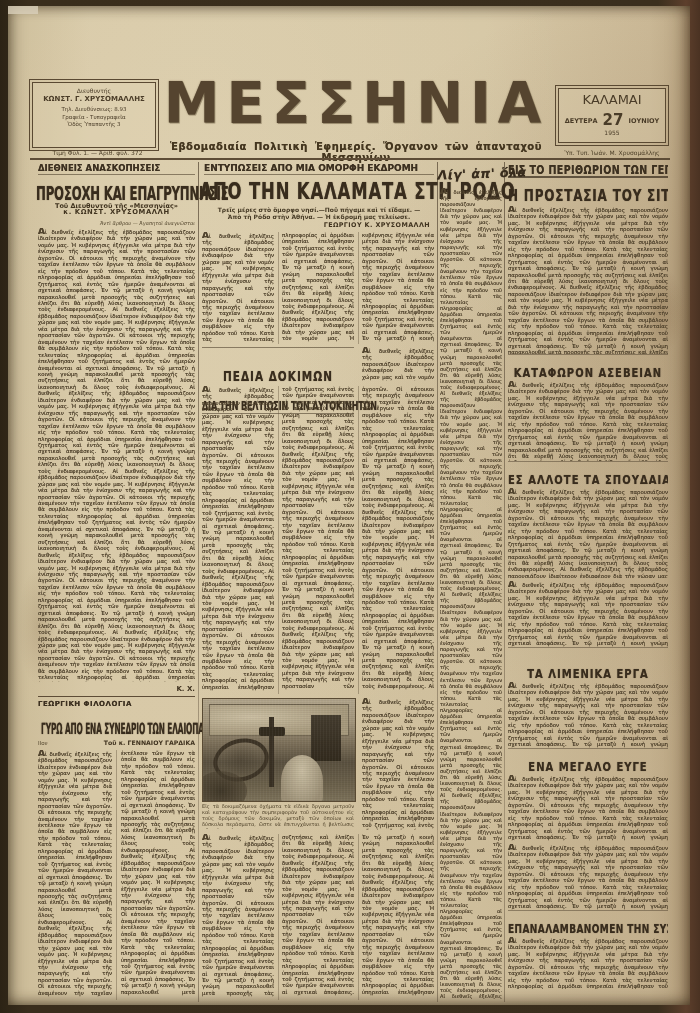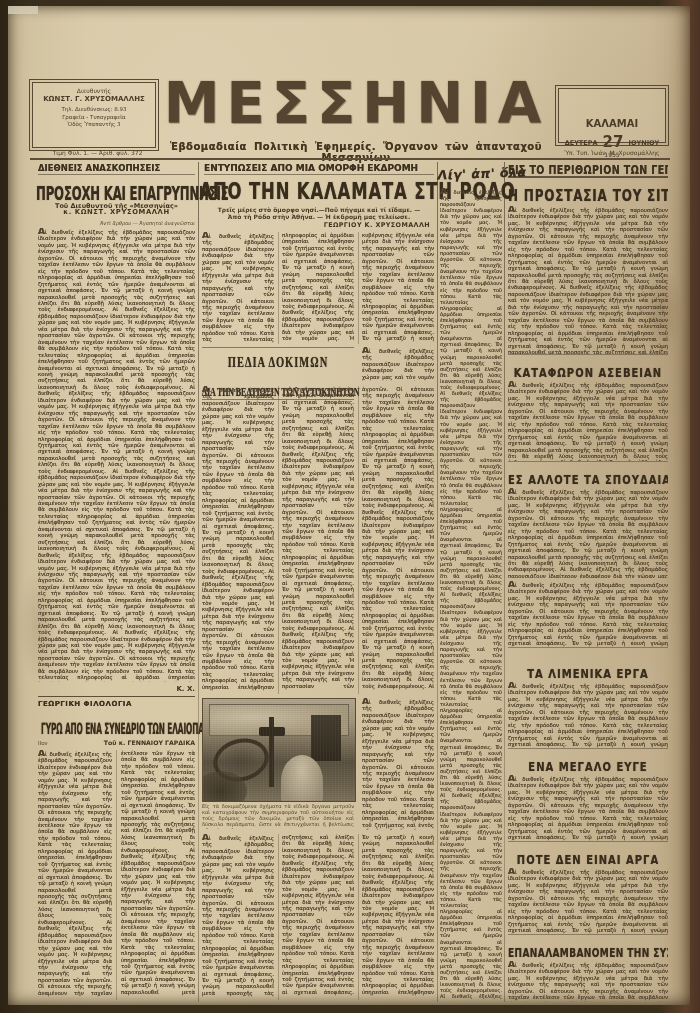--- a/index.html
+++ b/index.html
@@ -81,21 +81,21 @@
   <div style="font-size:5.5px;margin-top:3px;">Τηλ. Διευθύνσεως: 8.93</div>
   <div style="font-size:5.5px;margin-top:2px;">Γραφεῖα - Τυπογραφεῖα</div>
   <div style="font-size:5.5px;margin-top:1px;">Ὁδὸς Ὑπαπαντῆς 3</div>
 </div>
 <div class="abs tiny" style="left:30px;top:149px;width:135px;text-align:center;">Τιμὴ Φύλ. 1. — Ἀριθ. φύλ. 372</div>
 
 <div class="abs logo" style="left:160px;top:74px;width:392px;">ΜΕΣΣΗΝΙΑ</div>
 <div class="abs subtitle" style="left:160px;top:141px;width:392px;">Ἑβδομαδιαία Πολιτικὴ Ἐφημερίς. Ὄργανον τῶν ἁπανταχοῦ Μεσσηνίων</div>
 
 <div class="abs dbox" style="left:558px;top:88px;width:106px;height:50px;padding-top:3px;">
-  <div style="font-size:10px;font-weight:bold;margin-top:26px;">ΚΑΛΑΜΑΙ</div>
+  <div style="font-size:13px;font-weight:normal;">ΚΑΛΑΜΑΙ</div>
   <div style="margin-top:1px;">
     <span style="font-size:6.5px;font-weight:bold;">ΔΕΥΤΕΡΑ</span>
     <span style="font-size:15px;font-weight:bold;vertical-align:-2px;">27</span>
     <span style="font-size:6.5px;font-weight:bold;">ΙΟΥΝΙΟΥ</span>
   </div>
   <div style="font-size:6px;">1955</div>
 </div>
 <div class="abs tiny" style="left:552px;top:149px;width:120px;text-align:center;">Ὑπ. Τυπ. Ἰωάν. Μ. Χρυσομάλλης</div>
 
 <div class="hrule" style="left:30px;top:158px;width:640px;height:2px;"></div>
@@ -123,21 +123,21 @@
 <div class="abs fillt c2" style="left:38px;top:750px;width:157px;height:250px;">Αἱ διεθνεῖς ἐξελίξεις τῆς ἑβδομάδος παρουσιάζουν ἰδιαίτερον ἐνδιαφέρον διὰ τὴν χώραν μας καὶ τὸν νομόν μας. Ἡ κυβέρνησις ἐξήγγειλε νέα μέτρα διὰ τὴν ἐνίσχυσιν τῆς παραγωγῆς καὶ τὴν προστασίαν τῶν ἀγροτῶν. Οἱ κάτοικοι τῆς περιοχῆς ἀναμένουν τὴν ταχεῖαν ἐκτέλεσιν τῶν ἔργων τὰ ὁποῖα θὰ συμβάλουν εἰς τὴν πρόοδον τοῦ τόπου. Κατὰ τὰς τελευταίας πληροφορίας αἱ ἁρμόδιαι ὑπηρεσίαι ἐπελήφθησαν τοῦ ζητήματος καὶ ἐντὸς τῶν ἡμερῶν ἀναμένονται αἱ σχετικαὶ ἀποφάσεις. Ἐν τῷ μεταξὺ ἡ κοινὴ γνώμη παρακολουθεῖ μετὰ προσοχῆς τὰς συζητήσεις καὶ ἐλπίζει ὅτι θὰ εὑρεθῇ λύσις ἱκανοποιητικὴ δι ὅλους τοὺς ἐνδιαφερομένους. Αἱ διεθνεῖς ἐξελίξεις τῆς ἑβδομάδος παρουσιάζουν ἰδιαίτερον ἐνδιαφέρον διὰ τὴν χώραν μας καὶ τὸν νομόν μας. Ἡ κυβέρνησις ἐξήγγειλε νέα μέτρα διὰ τὴν ἐνίσχυσιν τῆς παραγωγῆς καὶ τὴν προστασίαν τῶν ἀγροτῶν. Οἱ κάτοικοι τῆς περιοχῆς ἀναμένουν τὴν ταχεῖαν ἐκτέλεσιν τῶν ἔργων τὰ ὁποῖα θὰ συμβάλουν εἰς τὴν πρόοδον τοῦ τόπου. Κατὰ τὰς τελευταίας πληροφορίας αἱ ἁρμόδιαι ὑπηρεσίαι ἐπελήφθησαν τοῦ ζητήματος καὶ ἐντὸς τῶν ἡμερῶν ἀναμένονται αἱ σχετικαὶ ἀποφάσεις. Ἐν τῷ μεταξὺ ἡ κοινὴ γνώμη παρακολουθεῖ μετὰ προσοχῆς τὰς συζητήσεις καὶ ἐλπίζει ὅτι θὰ εὑρεθῇ λύσις ἱκανοποιητικὴ δι ὅλους τοὺς ἐνδιαφερομένους. Αἱ διεθνεῖς ἐξελίξεις τῆς ἑβδομάδος παρουσιάζουν ἰδιαίτερον ἐνδιαφέρον διὰ τὴν χώραν μας καὶ τὸν νομόν μας. Ἡ κυβέρνησις ἐξήγγειλε νέα μέτρα διὰ τὴν ἐνίσχυσιν τῆς παραγωγῆς καὶ τὴν προστασίαν τῶν ἀγροτῶν. Οἱ κάτοικοι τῆς περιοχῆς ἀναμένουν τὴν ταχεῖαν ἐκτέλεσιν τῶν ἔργων τὰ ὁποῖα θὰ συμβάλουν εἰς τὴν πρόοδον τοῦ τόπου. Κατὰ τὰς τελευταίας πληροφορίας αἱ ἁρμόδιαι ὑπηρεσίαι ἐπελήφθησαν τοῦ ζητήματος καὶ ἐντὸς τῶν ἡμερῶν ἀναμένονται αἱ σχετικαὶ ἀποφάσεις. Ἐν τῷ μεταξὺ ἡ κοινὴ γνώμη παρακολουθεῖ μετὰ προσοχῆς τὰς συζητήσεις καὶ ἐλπίζει ὅτι θὰ εὑρεθῇ λύσις ἱκανοποιητικὴ δι ὅλους τοὺς ἐνδιαφερομένους. Αἱ διεθνεῖς ἐξελίξεις τῆς ἑβδομάδος παρουσιάζουν ἰδιαίτερον ἐνδιαφέρον διὰ τὴν χώραν μας καὶ τὸν νομόν μας. Ἡ κυβέρνησις ἐξήγγειλε νέα μέτρα διὰ τὴν ἐνίσχυσιν τῆς παραγωγῆς καὶ τὴν προστασίαν τῶν ἀγροτῶν. Οἱ κάτοικοι τῆς περιοχῆς ἀναμένουν τὴν ταχεῖαν ἐκτέλεσιν τῶν ἔργων τὰ ὁποῖα θὰ συμβάλουν εἰς τὴν πρόοδον τοῦ τόπου. Κατὰ τὰς τελευταίας πληροφορίας αἱ ἁρμόδιαι ὑπηρεσίαι ἐπελήφθησαν τοῦ ζητήματος καὶ ἐντὸς τῶν ἡμερῶν ἀναμένονται αἱ σχετικαὶ ἀποφάσεις. Ἐν τῷ μεταξὺ ἡ κοινὴ γνώμη παρακολουθεῖ μετὰ προσοχῆς τὰς συζητήσεις καὶ ἐλπίζει ὅτι θὰ εὑρεθῇ λύσις ἱκανοποιητικὴ δι ὅλους τοὺς ἐνδιαφερομένους.</div>
 
 <div class="abs kicker" style="left:204px;top:163px;width:230px;font-size:9px;border-bottom:1px solid rgba(80,66,46,.6);padding-bottom:1px;">ΕΝΤΥΠΩΣΕΙΣ ΑΠΟ ΜΙΑ ΟΜΟΡΦΗ ΕΚΔΡΟΜΗ</div>
 <div class="abs hd" style="left:204px;top:177px;width:230px;">
   <span class="cond" style="font-size:16px;transform:scale(1.03,1.45);letter-spacing:.8px;">ΑΠΟ ΤΗΝ ΚΑΛΑΜΑΤΑ ΣΤΗ ΡΟΔΟ</span>
 </div>
 <div class="abs" style="left:210px;top:206px;width:218px;font-size:6px;line-height:7px;font-weight:bold;text-align:center;color:#463a25;">Τρεῖς μέρες στὸ ὄμορφο νησί.—Ποῦ πήγαμε καὶ τί εἴδαμε. — Ἀπὸ τὴ Ρόδο στὴν Ἀθήνα. — Ἡ ἐκδρομή μας τελείωσε.</div>
 <div class="abs byline" style="left:260px;top:221px;width:170px;font-size:6.4px;text-align:right;letter-spacing:.4px;">ΓΕΩΡΓΙΟΥ Κ. ΧΡΥΣΟΜΑΛΛΗ</div>
 <div class="abs fillt c3" style="left:202px;top:232px;width:232px;height:112px;">Αἱ διεθνεῖς ἐξελίξεις τῆς ἑβδομάδος παρουσιάζουν ἰδιαίτερον ἐνδιαφέρον διὰ τὴν χώραν μας καὶ τὸν νομόν μας. Ἡ κυβέρνησις ἐξήγγειλε νέα μέτρα διὰ τὴν ἐνίσχυσιν τῆς παραγωγῆς καὶ τὴν προστασίαν τῶν ἀγροτῶν. Οἱ κάτοικοι τῆς περιοχῆς ἀναμένουν τὴν ταχεῖαν ἐκτέλεσιν τῶν ἔργων τὰ ὁποῖα θὰ συμβάλουν εἰς τὴν πρόοδον τοῦ τόπου. Κατὰ τὰς τελευταίας πληροφορίας αἱ ἁρμόδιαι ὑπηρεσίαι ἐπελήφθησαν τοῦ ζητήματος καὶ ἐντὸς τῶν ἡμερῶν ἀναμένονται αἱ σχετικαὶ ἀποφάσεις. Ἐν τῷ μεταξὺ ἡ κοινὴ γνώμη παρακολουθεῖ μετὰ προσοχῆς τὰς συζητήσεις καὶ ἐλπίζει ὅτι θὰ εὑρεθῇ λύσις ἱκανοποιητικὴ δι ὅλους τοὺς ἐνδιαφερομένους. Αἱ διεθνεῖς ἐξελίξεις τῆς ἑβδομάδος παρουσιάζουν ἰδιαίτερον ἐνδιαφέρον διὰ τὴν χώραν μας καὶ τὸν νομόν μας. Ἡ κυβέρνησις ἐξήγγειλε νέα μέτρα διὰ τὴν ἐνίσχυσιν τῆς παραγωγῆς καὶ τὴν προστασίαν τῶν ἀγροτῶν. Οἱ κάτοικοι τῆς περιοχῆς ἀναμένουν τὴν ταχεῖαν ἐκτέλεσιν τῶν ἔργων τὰ ὁποῖα θὰ συμβάλουν εἰς τὴν πρόοδον τοῦ τόπου. Κατὰ τὰς τελευταίας πληροφορίας αἱ ἁρμόδιαι ὑπηρεσίαι ἐπελήφθησαν τοῦ ζητήματος καὶ ἐντὸς τῶν ἡμερῶν ἀναμένονται αἱ σχετικαὶ ἀποφάσεις. Ἐν τῷ μεταξὺ ἡ κοινὴ γνώμη παρακολουθεῖ μετὰ προσοχῆς τὰς συζητήσεις καὶ ἐλπίζει ὅτι θὰ εὑρεθῇ λύσις ἱκανοποιητικὴ δι ὅλους τοὺς ἐνδιαφερομένους. Αἱ διεθνεῖς ἐξελίξεις τῆς ἑβδομάδος παρουσιάζουν ἰδιαίτερον ἐνδιαφέρον διὰ τὴν χώραν μας καὶ τὸν νομόν μας. Ἡ κυβέρνησις ἐξήγγειλε νέα μέτρα διὰ τὴν ἐνίσχυσιν τῆς παραγωγῆς καὶ τὴν προστασίαν τῶν ἀγροτῶν. Οἱ κάτοικοι τῆς περιοχῆς ἀναμένουν τὴν ταχεῖαν ἐκτέλεσιν τῶν ἔργων τὰ ὁποῖα θὰ συμβάλουν εἰς τὴν πρόοδον τοῦ τόπου. Κατὰ τὰς τελευταίας πληροφορίας αἱ ἁρμόδιαι ὑπηρεσίαι ἐπελήφθησαν τοῦ ζητήματος καὶ ἐντὸς τῶν ἡμερῶν ἀναμένονται αἱ σχετικαὶ ἀποφάσεις. Ἐν τῷ μεταξὺ ἡ κοινὴ γνώμη παρακολουθεῖ μετὰ προσοχῆς τὰς συζητήσεις καὶ ἐλπίζει ὅτι θὰ εὑρεθῇ λύσις ἱκανοποιητικὴ δι ὅλους τοὺς ἐνδιαφερομένους.</div>
 
-<div class="abs hd" style="left:202px;top:347px;width:152px;border-top:1px solid rgba(80,66,46,.6);border-bottom:1px solid rgba(80,66,46,.6);padding:2px 0 3px;font-family:Liberation Serif, serif;">
+<div class="abs hd" style="left:202px;top:347px;width:152px;border-top:1px solid rgba(80,66,46,.6);border-bottom:1px solid rgba(80,66,46,.6);padding:14px 0 3px;">
   <div><span class="cond" style="font-size:10.5px;transform:scale(1,1.35);letter-spacing:1px;">ΠΕΔΙΑ ΔΟΚΙΜΩΝ</span></div>
   <div style="margin-top:10px;"><span class="cond" style="font-size:8px;transform:scale(1,1.5);letter-spacing:-.1px;">ΔΙΑ ΤΗΝ ΒΕΛΤΙΩΣΙΝ ΤΩΝ ΑΥΤΟΚΙΝΗΤΩΝ</span></div>
 </div>
 <div class="abs fillt" style="left:362px;top:347px;width:72px;height:34px;">Αἱ διεθνεῖς ἐξελίξεις τῆς ἑβδομάδος παρουσιάζουν ἰδιαίτερον ἐνδιαφέρον διὰ τὴν χώραν μας καὶ τὸν νομόν μας. Ἡ κυβέρνησις ἐξήγγειλε νέα μέτρα διὰ τὴν ἐνίσχυσιν τῆς παραγωγῆς καὶ τὴν προστασίαν τῶν ἀγροτῶν. Οἱ κάτοικοι τῆς περιοχῆς ἀναμένουν τὴν ταχεῖαν ἐκτέλεσιν τῶν ἔργων τὰ ὁποῖα θὰ συμβάλουν εἰς τὴν πρόοδον τοῦ τόπου. Κατὰ τὰς τελευταίας πληροφορίας αἱ ἁρμόδιαι ὑπηρεσίαι ἐπελήφθησαν τοῦ ζητήματος καὶ ἐντὸς τῶν ἡμερῶν ἀναμένονται αἱ σχετικαὶ ἀποφάσεις. Ἐν τῷ μεταξὺ ἡ κοινὴ γνώμη παρακολουθεῖ μετὰ προσοχῆς τὰς συζητήσεις καὶ ἐλπίζει ὅτι θὰ εὑρεθῇ λύσις ἱκανοποιητικὴ δι ὅλους τοὺς ἐνδιαφερομένους.</div>
 
 <div class="abs fillt c3" style="left:202px;top:386px;width:232px;height:308px;">Αἱ διεθνεῖς ἐξελίξεις τῆς ἑβδομάδος παρουσιάζουν ἰδιαίτερον ἐνδιαφέρον διὰ τὴν χώραν μας καὶ τὸν νομόν μας. Ἡ κυβέρνησις ἐξήγγειλε νέα μέτρα διὰ τὴν ἐνίσχυσιν τῆς παραγωγῆς καὶ τὴν προστασίαν τῶν ἀγροτῶν. Οἱ κάτοικοι τῆς περιοχῆς ἀναμένουν τὴν ταχεῖαν ἐκτέλεσιν τῶν ἔργων τὰ ὁποῖα θὰ συμβάλουν εἰς τὴν πρόοδον τοῦ τόπου. Κατὰ τὰς τελευταίας πληροφορίας αἱ ἁρμόδιαι ὑπηρεσίαι ἐπελήφθησαν τοῦ ζητήματος καὶ ἐντὸς τῶν ἡμερῶν ἀναμένονται αἱ σχετικαὶ ἀποφάσεις. Ἐν τῷ μεταξὺ ἡ κοινὴ γνώμη παρακολουθεῖ μετὰ προσοχῆς τὰς συζητήσεις καὶ ἐλπίζει ὅτι θὰ εὑρεθῇ λύσις ἱκανοποιητικὴ δι ὅλους τοὺς ἐνδιαφερομένους. Αἱ διεθνεῖς ἐξελίξεις τῆς ἑβδομάδος παρουσιάζουν ἰδιαίτερον ἐνδιαφέρον διὰ τὴν χώραν μας καὶ τὸν νομόν μας. Ἡ κυβέρνησις ἐξήγγειλε νέα μέτρα διὰ τὴν ἐνίσχυσιν τῆς παραγωγῆς καὶ τὴν προστασίαν τῶν ἀγροτῶν. Οἱ κάτοικοι τῆς περιοχῆς ἀναμένουν τὴν ταχεῖαν ἐκτέλεσιν τῶν ἔργων τὰ ὁποῖα θὰ συμβάλουν εἰς τὴν πρόοδον τοῦ τόπου. Κατὰ τὰς τελευταίας πληροφορίας αἱ ἁρμόδιαι ὑπηρεσίαι ἐπελήφθησαν τοῦ ζητήματος καὶ ἐντὸς τῶν ἡμερῶν ἀναμένονται αἱ σχετικαὶ ἀποφάσεις. Ἐν τῷ μεταξὺ ἡ κοινὴ γνώμη παρακολουθεῖ μετὰ προσοχῆς τὰς συζητήσεις καὶ ἐλπίζει ὅτι θὰ εὑρεθῇ λύσις ἱκανοποιητικὴ δι ὅλους τοὺς ἐνδιαφερομένους. Αἱ διεθνεῖς ἐξελίξεις τῆς ἑβδομάδος παρουσιάζουν ἰδιαίτερον ἐνδιαφέρον διὰ τὴν χώραν μας καὶ τὸν νομόν μας. Ἡ κυβέρνησις ἐξήγγειλε νέα μέτρα διὰ τὴν ἐνίσχυσιν τῆς παραγωγῆς καὶ τὴν προστασίαν τῶν ἀγροτῶν. Οἱ κάτοικοι τῆς περιοχῆς ἀναμένουν τὴν ταχεῖαν ἐκτέλεσιν τῶν ἔργων τὰ ὁποῖα θὰ συμβάλουν εἰς τὴν πρόοδον τοῦ τόπου. Κατὰ τὰς τελευταίας πληροφορίας αἱ ἁρμόδιαι ὑπηρεσίαι ἐπελήφθησαν τοῦ ζητήματος καὶ ἐντὸς τῶν ἡμερῶν ἀναμένονται αἱ σχετικαὶ ἀποφάσεις. Ἐν τῷ μεταξὺ ἡ κοινὴ γνώμη παρακολουθεῖ μετὰ προσοχῆς τὰς συζητήσεις καὶ ἐλπίζει ὅτι θὰ εὑρεθῇ λύσις ἱκανοποιητικὴ δι ὅλους τοὺς ἐνδιαφερομένους. Αἱ διεθνεῖς ἐξελίξεις τῆς ἑβδομάδος παρουσιάζουν ἰδιαίτερον ἐνδιαφέρον διὰ τὴν χώραν μας καὶ τὸν νομόν μας. Ἡ κυβέρνησις ἐξήγγειλε νέα μέτρα διὰ τὴν ἐνίσχυσιν τῆς παραγωγῆς καὶ τὴν προστασίαν τῶν ἀγροτῶν. Οἱ κάτοικοι τῆς περιοχῆς ἀναμένουν τὴν ταχεῖαν ἐκτέλεσιν τῶν ἔργων τὰ ὁποῖα θὰ συμβάλουν εἰς τὴν πρόοδον τοῦ τόπου. Κατὰ τὰς τελευταίας πληροφορίας αἱ ἁρμόδιαι ὑπηρεσίαι ἐπελήφθησαν τοῦ ζητήματος καὶ ἐντὸς τῶν ἡμερῶν ἀναμένονται αἱ σχετικαὶ ἀποφάσεις. Ἐν τῷ μεταξὺ ἡ κοινὴ γνώμη παρακολουθεῖ μετὰ προσοχῆς τὰς συζητήσεις καὶ ἐλπίζει ὅτι θὰ εὑρεθῇ λύσις ἱκανοποιητικὴ δι ὅλους τοὺς ἐνδιαφερομένους. Αἱ διεθνεῖς ἐξελίξεις τῆς ἑβδομάδος παρουσιάζουν ἰδιαίτερον ἐνδιαφέρον διὰ τὴν χώραν μας καὶ τὸν νομόν μας. Ἡ κυβέρνησις ἐξήγγειλε νέα μέτρα διὰ τὴν ἐνίσχυσιν τῆς παραγωγῆς καὶ τὴν προστασίαν τῶν ἀγροτῶν. Οἱ κάτοικοι τῆς περιοχῆς ἀναμένουν τὴν ταχεῖαν ἐκτέλεσιν τῶν ἔργων τὰ ὁποῖα θὰ συμβάλουν εἰς τὴν πρόοδον τοῦ τόπου. Κατὰ τὰς τελευταίας πληροφορίας αἱ ἁρμόδιαι ὑπηρεσίαι ἐπελήφθησαν τοῦ ζητήματος καὶ ἐντὸς τῶν ἡμερῶν ἀναμένονται αἱ σχετικαὶ ἀποφάσεις. Ἐν τῷ μεταξὺ ἡ κοινὴ γνώμη παρακολουθεῖ μετὰ προσοχῆς τὰς συζητήσεις καὶ ἐλπίζει ὅτι θὰ εὑρεθῇ λύσις ἱκανοποιητικὴ δι ὅλους τοὺς ἐνδιαφερομένους. Αἱ διεθνεῖς ἐξελίξεις τῆς ἑβδομάδος παρουσιάζουν ἰδιαίτερον ἐνδιαφέρον διὰ τὴν χώραν μας καὶ τὸν νομόν μας. Ἡ κυβέρνησις ἐξήγγειλε νέα μέτρα διὰ τὴν ἐνίσχυσιν τῆς παραγωγῆς καὶ τὴν προστασίαν τῶν ἀγροτῶν. Οἱ κάτοικοι τῆς περιοχῆς ἀναμένουν τὴν ταχεῖαν ἐκτέλεσιν τῶν ἔργων τὰ ὁποῖα θὰ συμβάλουν εἰς τὴν πρόοδον τοῦ τόπου. Κατὰ τὰς τελευταίας πληροφορίας αἱ ἁρμόδιαι ὑπηρεσίαι ἐπελήφθησαν τοῦ ζητήματος καὶ ἐντὸς τῶν ἡμερῶν ἀναμένονται αἱ σχετικαὶ ἀποφάσεις. Ἐν τῷ μεταξὺ ἡ κοινὴ γνώμη παρακολουθεῖ μετὰ προσοχῆς τὰς συζητήσεις καὶ ἐλπίζει ὅτι θὰ εὑρεθῇ λύσις ἱκανοποιητικὴ δι ὅλους τοὺς ἐνδιαφερομένους. Αἱ διεθνεῖς ἐξελίξεις τῆς ἑβδομάδος παρουσιάζουν ἰδιαίτερον ἐνδιαφέρον διὰ τὴν χώραν μας καὶ τὸν νομόν μας. Ἡ κυβέρνησις ἐξήγγειλε νέα μέτρα διὰ τὴν ἐνίσχυσιν τῆς παραγωγῆς καὶ τὴν προστασίαν τῶν ἀγροτῶν. Οἱ κάτοικοι τῆς περιοχῆς ἀναμένουν τὴν ταχεῖαν ἐκτέλεσιν τῶν ἔργων τὰ ὁποῖα θὰ συμβάλουν εἰς τὴν πρόοδον τοῦ τόπου. Κατὰ τὰς τελευταίας πληροφορίας αἱ ἁρμόδιαι ὑπηρεσίαι ἐπελήφθησαν τοῦ ζητήματος καὶ ἐντὸς τῶν ἡμερῶν ἀναμένονται αἱ σχετικαὶ ἀποφάσεις. Ἐν τῷ μεταξὺ ἡ κοινὴ γνώμη παρακολουθεῖ μετὰ προσοχῆς τὰς συζητήσεις καὶ ἐλπίζει ὅτι θὰ εὑρεθῇ λύσις ἱκανοποιητικὴ δι ὅλους τοὺς ἐνδιαφερομένους. Αἱ διεθνεῖς ἐξελίξεις τῆς ἑβδομάδος παρουσιάζουν ἰδιαίτερον ἐνδιαφέρον διὰ τὴν χώραν μας καὶ τὸν νομόν μας. Ἡ κυβέρνησις ἐξήγγειλε νέα μέτρα διὰ τὴν ἐνίσχυσιν τῆς παραγωγῆς καὶ τὴν προστασίαν τῶν ἀγροτῶν. Οἱ κάτοικοι τῆς περιοχῆς ἀναμένουν τὴν ταχεῖαν ἐκτέλεσιν τῶν ἔργων τὰ ὁποῖα θὰ συμβάλουν εἰς τὴν πρόοδον τοῦ τόπου. Κατὰ τὰς τελευταίας πληροφορίας αἱ ἁρμόδιαι ὑπηρεσίαι ἐπελήφθησαν τοῦ ζητήματος καὶ ἐντὸς τῶν ἡμερῶν ἀναμένονται αἱ σχετικαὶ ἀποφάσεις. Ἐν τῷ μεταξὺ ἡ κοινὴ γνώμη παρακολουθεῖ μετὰ προσοχῆς τὰς συζητήσεις καὶ ἐλπίζει ὅτι θὰ εὑρεθῇ λύσις ἱκανοποιητικὴ δι ὅλους τοὺς ἐνδιαφερομένους.</div>
 
 <div class="photo" style="left:202px;top:698px;width:152px;height:102px;">
   <div class="windshield"></div>
   <div class="wheel"></div>
@@ -183,22 +183,19 @@
   <div class="hd seam" style="padding-top:12px;">
     <span class="cond" style="font-size:10px;transform:scale(1,1.3);letter-spacing:1px;">ΤΑ ΛΙΜΕΝΙΚΑ ΕΡΓΑ</span>
   </div>
   <div class="fillt" style="height:66px;margin-top:3px;">Αἱ διεθνεῖς ἐξελίξεις τῆς ἑβδομάδος παρουσιάζουν ἰδιαίτερον ἐνδιαφέρον διὰ τὴν χώραν μας καὶ τὸν νομόν μας. Ἡ κυβέρνησις ἐξήγγειλε νέα μέτρα διὰ τὴν ἐνίσχυσιν τῆς παραγωγῆς καὶ τὴν προστασίαν τῶν ἀγροτῶν. Οἱ κάτοικοι τῆς περιοχῆς ἀναμένουν τὴν ταχεῖαν ἐκτέλεσιν τῶν ἔργων τὰ ὁποῖα θὰ συμβάλουν εἰς τὴν πρόοδον τοῦ τόπου. Κατὰ τὰς τελευταίας πληροφορίας αἱ ἁρμόδιαι ὑπηρεσίαι ἐπελήφθησαν τοῦ ζητήματος καὶ ἐντὸς τῶν ἡμερῶν ἀναμένονται αἱ σχετικαὶ ἀποφάσεις. Ἐν τῷ μεταξὺ ἡ κοινὴ γνώμη παρακολουθεῖ μετὰ προσοχῆς τὰς συζητήσεις καὶ ἐλπίζει ὅτι θὰ εὑρεθῇ λύσις ἱκανοποιητικὴ δι ὅλους τοὺς ἐνδιαφερομένους. Αἱ διεθνεῖς ἐξελίξεις τῆς ἑβδομάδος παρουσιάζουν ἰδιαίτερον ἐνδιαφέρον διὰ τὴν χώραν μας καὶ τὸν νομόν μας. Ἡ κυβέρνησις ἐξήγγειλε νέα μέτρα διὰ τὴν ἐνίσχυσιν τῆς παραγωγῆς καὶ τὴν προστασίαν τῶν ἀγροτῶν. Οἱ κάτοικοι τῆς περιοχῆς ἀναμένουν τὴν ταχεῖαν ἐκτέλεσιν τῶν ἔργων τὰ ὁποῖα θὰ συμβάλουν εἰς τὴν πρόοδον τοῦ τόπου. Κατὰ τὰς τελευταίας πληροφορίας αἱ ἁρμόδιαι ὑπηρεσίαι ἐπελήφθησαν τοῦ ζητήματος καὶ ἐντὸς τῶν ἡμερῶν ἀναμένονται αἱ σχετικαὶ ἀποφάσεις. Ἐν τῷ μεταξὺ ἡ κοινὴ γνώμη παρακολουθεῖ μετὰ προσοχῆς τὰς συζητήσεις καὶ ἐλπίζει ὅτι θὰ εὑρεθῇ λύσις ἱκανοποιητικὴ δι ὅλους τοὺς ἐνδιαφερομένους.</div>
 
   <div class="hd seam" style="padding-top:4px;">
     <span class="cond" style="font-size:10px;transform:scale(1,1.3);letter-spacing:1px;">ΕΝΑ ΜΕΓΑΛΟ ΕΥΓΕ</span>
   </div>
   <div class="fillt" style="height:66px;margin-top:3px;">Αἱ διεθνεῖς ἐξελίξεις τῆς ἑβδομάδος παρουσιάζουν ἰδιαίτερον ἐνδιαφέρον διὰ τὴν χώραν μας καὶ τὸν νομόν μας. Ἡ κυβέρνησις ἐξήγγειλε νέα μέτρα διὰ τὴν ἐνίσχυσιν τῆς παραγωγῆς καὶ τὴν προστασίαν τῶν ἀγροτῶν. Οἱ κάτοικοι τῆς περιοχῆς ἀναμένουν τὴν ταχεῖαν ἐκτέλεσιν τῶν ἔργων τὰ ὁποῖα θὰ συμβάλουν εἰς τὴν πρόοδον τοῦ τόπου. Κατὰ τὰς τελευταίας πληροφορίας αἱ ἁρμόδιαι ὑπηρεσίαι ἐπελήφθησαν τοῦ ζητήματος καὶ ἐντὸς τῶν ἡμερῶν ἀναμένονται αἱ σχετικαὶ ἀποφάσεις. Ἐν τῷ μεταξὺ ἡ κοινὴ γνώμη παρακολουθεῖ μετὰ προσοχῆς τὰς συζητήσεις καὶ ἐλπίζει ὅτι θὰ εὑρεθῇ λύσις ἱκανοποιητικὴ δι ὅλους τοὺς ἐνδιαφερομένους. Αἱ διεθνεῖς ἐξελίξεις τῆς ἑβδομάδος παρουσιάζουν ἰδιαίτερον ἐνδιαφέρον διὰ τὴν χώραν μας καὶ τὸν νομόν μας. Ἡ κυβέρνησις ἐξήγγειλε νέα μέτρα διὰ τὴν ἐνίσχυσιν τῆς παραγωγῆς καὶ τὴν προστασίαν τῶν ἀγροτῶν. Οἱ κάτοικοι τῆς περιοχῆς ἀναμένουν τὴν ταχεῖαν ἐκτέλεσιν τῶν ἔργων τὰ ὁποῖα θὰ συμβάλουν εἰς τὴν πρόοδον τοῦ τόπου. Κατὰ τὰς τελευταίας πληροφορίας αἱ ἁρμόδιαι ὑπηρεσίαι ἐπελήφθησαν τοῦ ζητήματος καὶ ἐντὸς τῶν ἡμερῶν ἀναμένονται αἱ σχετικαὶ ἀποφάσεις. Ἐν τῷ μεταξὺ ἡ κοινὴ γνώμη παρακολουθεῖ μετὰ προσοχῆς τὰς συζητήσεις καὶ ἐλπίζει ὅτι θὰ εὑρεθῇ λύσις ἱκανοποιητικὴ δι ὅλους τοὺς ἐνδιαφερομένους.</div>
 
-  <div class="hd seam" style="padding-top:4px;">
-    <span class="cond" style="font-size:10px;transform:scale(1,1.3);letter-spacing:1px;">ΠΟΤΕ ΔΕΝ ΕΙΝΑΙ ΑΡΓΑ</span>
-  </div>
   <div class="fillt" style="height:66px;margin-top:3px;">Αἱ διεθνεῖς ἐξελίξεις τῆς ἑβδομάδος παρουσιάζουν ἰδιαίτερον ἐνδιαφέρον διὰ τὴν χώραν μας καὶ τὸν νομόν μας. Ἡ κυβέρνησις ἐξήγγειλε νέα μέτρα διὰ τὴν ἐνίσχυσιν τῆς παραγωγῆς καὶ τὴν προστασίαν τῶν ἀγροτῶν. Οἱ κάτοικοι τῆς περιοχῆς ἀναμένουν τὴν ταχεῖαν ἐκτέλεσιν τῶν ἔργων τὰ ὁποῖα θὰ συμβάλουν εἰς τὴν πρόοδον τοῦ τόπου. Κατὰ τὰς τελευταίας πληροφορίας αἱ ἁρμόδιαι ὑπηρεσίαι ἐπελήφθησαν τοῦ ζητήματος καὶ ἐντὸς τῶν ἡμερῶν ἀναμένονται αἱ σχετικαὶ ἀποφάσεις. Ἐν τῷ μεταξὺ ἡ κοινὴ γνώμη παρακολουθεῖ μετὰ προσοχῆς τὰς συζητήσεις καὶ ἐλπίζει ὅτι θὰ εὑρεθῇ λύσις ἱκανοποιητικὴ δι ὅλους τοὺς ἐνδιαφερομένους. Αἱ διεθνεῖς ἐξελίξεις τῆς ἑβδομάδος παρουσιάζουν ἰδιαίτερον ἐνδιαφέρον διὰ τὴν χώραν μας καὶ τὸν νομόν μας. Ἡ κυβέρνησις ἐξήγγειλε νέα μέτρα διὰ τὴν ἐνίσχυσιν τῆς παραγωγῆς καὶ τὴν προστασίαν τῶν ἀγροτῶν. Οἱ κάτοικοι τῆς περιοχῆς ἀναμένουν τὴν ταχεῖαν ἐκτέλεσιν τῶν ἔργων τὰ ὁποῖα θὰ συμβάλουν εἰς τὴν πρόοδον τοῦ τόπου. Κατὰ τὰς τελευταίας πληροφορίας αἱ ἁρμόδιαι ὑπηρεσίαι ἐπελήφθησαν τοῦ ζητήματος καὶ ἐντὸς τῶν ἡμερῶν ἀναμένονται αἱ σχετικαὶ ἀποφάσεις. Ἐν τῷ μεταξὺ ἡ κοινὴ γνώμη παρακολουθεῖ μετὰ προσοχῆς τὰς συζητήσεις καὶ ἐλπίζει ὅτι θὰ εὑρεθῇ λύσις ἱκανοποιητικὴ δι ὅλους τοὺς ἐνδιαφερομένους.</div>
 
   <div class="hd seam" style="padding-top:4px;">
     <span class="cond" style="font-size:9px;transform:scale(1,1.35);letter-spacing:.4px;">ΕΠΑΝΑΛΑΜΒΑΝΟΜΕΝ ΤΗΝ ΣΥΣΤΑΣΙΝ</span>
   </div>
   <div class="fillt" style="height:52px;margin-top:3px;">Αἱ διεθνεῖς ἐξελίξεις τῆς ἑβδομάδος παρουσιάζουν ἰδιαίτερον ἐνδιαφέρον διὰ τὴν χώραν μας καὶ τὸν νομόν μας. Ἡ κυβέρνησις ἐξήγγειλε νέα μέτρα διὰ τὴν ἐνίσχυσιν τῆς παραγωγῆς καὶ τὴν προστασίαν τῶν ἀγροτῶν. Οἱ κάτοικοι τῆς περιοχῆς ἀναμένουν τὴν ταχεῖαν ἐκτέλεσιν τῶν ἔργων τὰ ὁποῖα θὰ συμβάλουν εἰς τὴν πρόοδον τοῦ τόπου. Κατὰ τὰς τελευταίας πληροφορίας αἱ ἁρμόδιαι ὑπηρεσίαι ἐπελήφθησαν τοῦ ζητήματος καὶ ἐντὸς τῶν ἡμερῶν ἀναμένονται αἱ σχετικαὶ ἀποφάσεις. Ἐν τῷ μεταξὺ ἡ κοινὴ γνώμη παρακολουθεῖ μετὰ προσοχῆς τὰς συζητήσεις καὶ ἐλπίζει ὅτι θὰ εὑρεθῇ λύσις ἱκανοποιητικὴ δι ὅλους τοὺς ἐνδιαφερομένους. Αἱ διεθνεῖς ἐξελίξεις τῆς ἑβδομάδος παρουσιάζουν ἰδιαίτερον ἐνδιαφέρον διὰ τὴν χώραν μας καὶ τὸν νομόν μας. Ἡ κυβέρνησις ἐξήγγειλε νέα μέτρα διὰ τὴν ἐνίσχυσιν τῆς παραγωγῆς καὶ τὴν προστασίαν τῶν ἀγροτῶν. Οἱ κάτοικοι τῆς περιοχῆς ἀναμένουν τὴν ταχεῖαν ἐκτέλεσιν τῶν ἔργων τὰ ὁποῖα θὰ συμβάλουν εἰς τὴν πρόοδον τοῦ τόπου. Κατὰ τὰς τελευταίας πληροφορίας αἱ ἁρμόδιαι ὑπηρεσίαι ἐπελήφθησαν τοῦ ζητήματος καὶ ἐντὸς τῶν ἡμερῶν ἀναμένονται αἱ σχετικαὶ ἀποφάσεις. Ἐν τῷ μεταξὺ ἡ κοινὴ γνώμη παρακολουθεῖ μετὰ προσοχῆς τὰς συζητήσεις καὶ ἐλπίζει ὅτι θὰ εὑρεθῇ λύσις ἱκανοποιητικὴ δι ὅλους τοὺς ἐνδιαφερομένους.</div>
 </div>
 
 </body></html>

